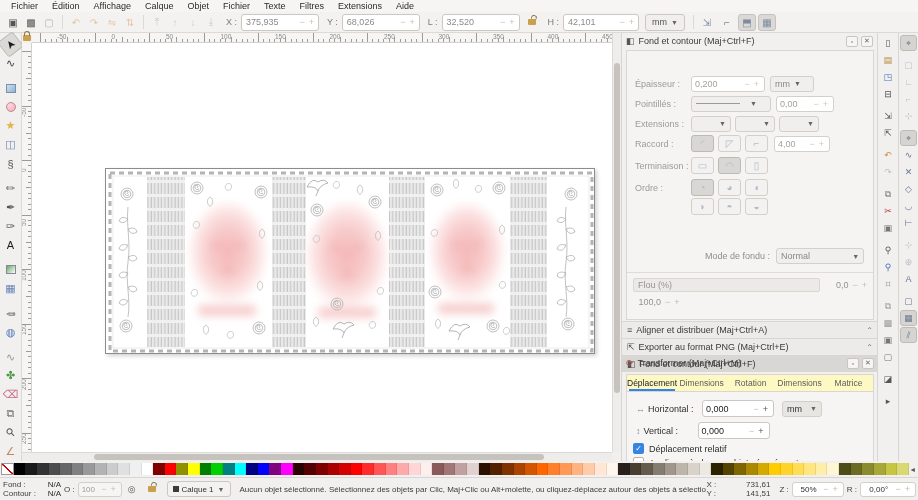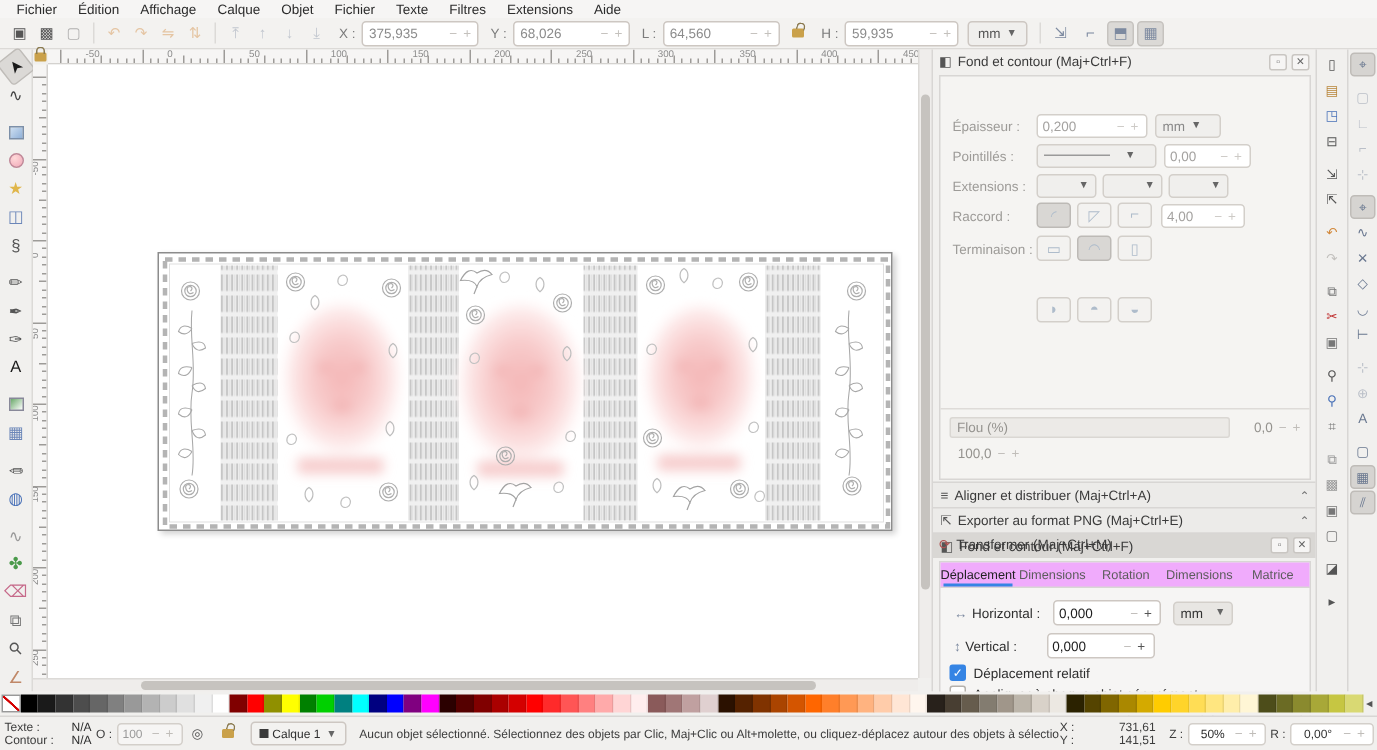--- a/index.html
+++ b/index.html
@@ -93,21 +93,21 @@
               color:#95938f; display:flex; align-items:center; padding-left:4px; }
   .slidebar.full { background:#dddad6; }
   .sval { width:30px; text-align:right; color:#95938f; padding:0 2px; }
   .pm { color:#c0bdb9; font-size:9px; padding:0 2px; }
   .phead { position:absolute; left:0; width:256px; height:17px; background:#ecebe9; border-top:1px solid #d8d6d4;
            display:flex; align-items:center; padding:0 5px; color:#3a3a3a; }
   .phead.sel { background:#d9d7d4; }
   .phead .glyph { margin-right:4px; color:#555; }
   .phead .chev { margin-left:auto; color:#777; font-size:8px; }
   #transformer { position:absolute; left:4px; top:341px; width:248px; height:120px; background:#f6f5f4; border:1px solid #d8d6d4; }
-  #ttabs { display:flex; height:17px; border-bottom:1px solid #d8d6d4; background:#f0abfc; }
+  #ttabs { display:flex; height:17px; border-bottom:1px solid #d8d6d4; background:#fef9c3; }
   .ttab { flex:1; display:flex; align-items:center; justify-content:center; color:#5c5c5c; position:relative; font-size:8.5px; }
   .ttab.active { color:#222; }
   .ttab.active::after { content:""; position:absolute; left:2px; right:2px; bottom:0; height:2px; background:#3584e4; }
   .trow { position:absolute; display:flex; align-items:center; }
   .tlab { color:#2e2e2e; }
   .tentry { background:#fff; border:1px solid #cdc7c2; border-radius:3px; height:17px; width:72px;
             display:flex; align-items:center; padding:0 3px; color:#1c1c1c; }
   .ticon { font-size:9px; color:#7d8aa0; margin:0 3px; }
   .chk { width:11px; height:11px; border-radius:2px; margin-right:5px; display:flex; align-items:center; justify-content:center; }
   .chk.on { background:#3584e4; color:#fff; font-size:8px; }
@@ -197,29 +197,29 @@
         <span class="mm1">+</span>
       </span>
       <span class="flabel">Y :</span>
       <span class="spinfield" style="width: 78px;">
         <span class="val">68,026</span>
         <span class="mm1">−</span>
         <span class="mm1">+</span>
       </span>
       <span class="flabel">L :</span>
       <span class="spinfield" style="width: 78px;">
-        <span class="val">64,560</span>
+        <span class="val">32,520</span>
         <span class="mm1">−</span>
         <span class="mm1">+</span>
       </span>
     </span>
   <span class="milock open"></span>
   <span class="flabel">H :</span>
   <span class="spinfield" style="width:76px;">
-    <span class="val">59,935</span>
+    <span class="val">42,101</span>
       <span class="mm1">−</span>
       <span class="mm1">+</span>
   </span>
   <span class="unitbtn">
     <span>mm</span>
       <span class="caret">▼</span>
   </span>
   <span class="tsep"></span>
   <span style="display:flex;align-items:center;gap:2px;">
       <span class="tbtn" style="color: rgb(125, 138, 160);">⇲</span>
@@ -668,33 +668,52 @@
           <span class="g">▭</span>
         </span>
       <span class="sqbtn pressed">
           <span class="g">◠</span>
         </span>
       <span class="sqbtn">
           <span class="g">▯</span>
         </span>
     </div>
 
+    <div class="frow" style="top:128px;">
+      <span class="flab">Ordre :</span>
+      <span class="sqbtn pressed">
+          <span class="g">◔</span>
+        </span>
+      <span class="sqbtn">
+          <span class="g">◕</span>
+        </span>
+      <span class="sqbtn">
+          <span class="g">◖</span>
+        </span>
+    </div>
     <div class="frow" style="top:147px;">
       <span class="flab"></span>
       <span class="sqbtn">
           <span class="g">◗</span>
         </span>
       <span class="sqbtn">
           <span class="g">◓</span>
         </span>
       <span class="sqbtn">
           <span class="g">◒</span>
         </span>
     </div>
 
+    <div class="blendrow" style="top:197px;">
+      <span style="margin-left:78px;color:#8f8d8a;">Mode de fondu :</span>
+      <span class="drop" style="width:88px;margin-left:6px;justify-content:space-between;">
+        <span>Normal</span>
+          <span class="caret">▼</span>
+      </span>
+    </div>
 
     <div style="position:absolute;left:0;top:221px;width:100%;border-top:1px solid #dedbd8;"></div>
 
     <div class="sliderrow" style="top:226px;">
       <span class="slidebar">
           <span>Flou (%)</span>
         </span>
       <span class="sval">0,0</span>
       <span class="pm">−</span>
         <span class="pm">+</span>
@@ -908,21 +927,21 @@
     <span class="swatch" style="background: rgb(138, 138, 46);"></span>
     <span class="swatch" style="background: rgb(168, 168, 56);"></span>
     <span class="swatch" style="background: rgb(198, 198, 66);"></span>
     <span class="swatch" style="background: rgb(217, 217, 115);"></span>
     <span id="palarrow">◄</span>
   </div>
 
 <div id="statusbar" class="abs">
   <div class="fs-ind">
     <div class="r">
-        <span class="l">Texte :</span>
+        <span class="l">Fond :</span>
         <span class="v">N/A</span>
       </div>
     <div class="r">
         <span class="l">Contour :</span>
         <span class="v">N/A</span>
       </div>
   </div>
   <span class="sblab">O :</span>
   <span class="sbentry" style="width:44px;">
     <span style="flex:1;">100</span>

